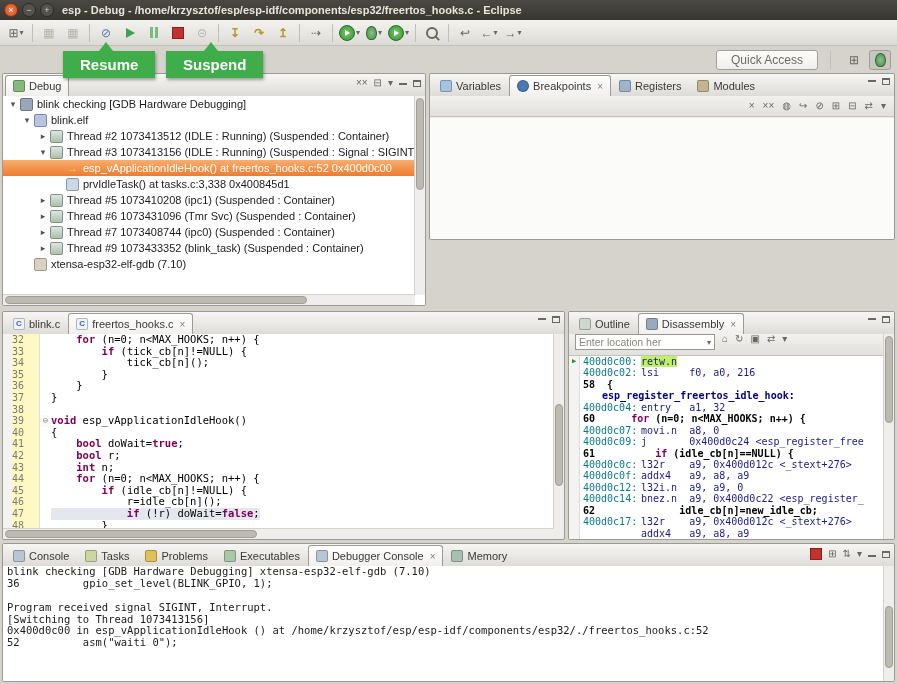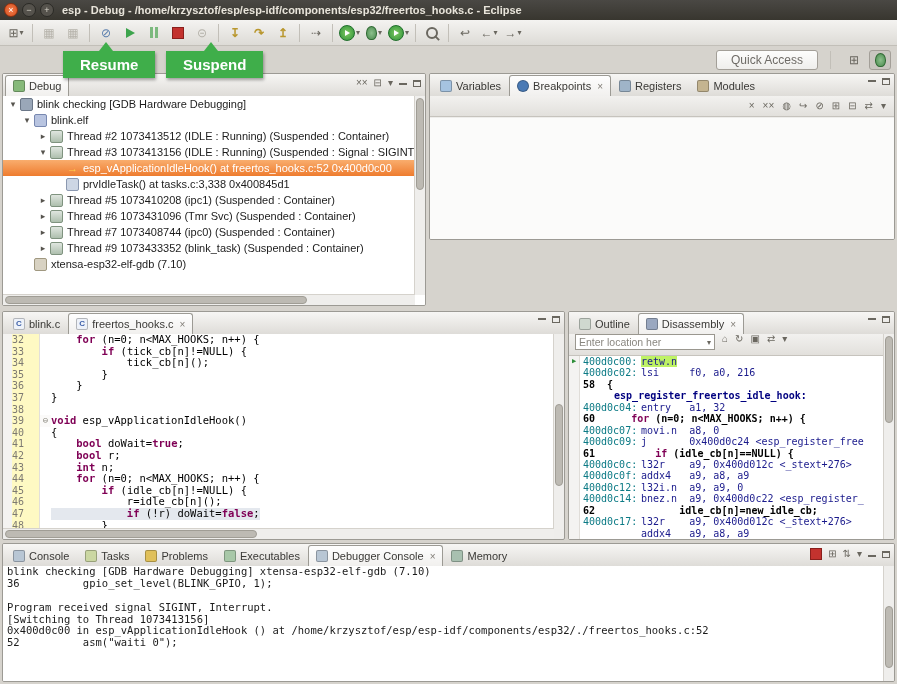--- a/index.html
+++ b/index.html
@@ -92,21 +92,21 @@
   #disasm-panel{left:568px;top:311px;width:327px;height:229px;}
   .dis-toolbar{position:absolute;top:22px;left:0;right:0;height:22px;background:linear-gradient(#f2f1ef,#e2e0dc);border-bottom:1px solid #c6c3bd;display:flex;align-items:flex-start;gap:7px;padding:0 6px;box-sizing:border-box;}
   .combo{width:140px;height:16px;border:1px solid #9a978f;background:#fff;color:#8a8780;font-size:10.5px;display:flex;align-items:center;justify-content:space-between;padding:0 3px;box-sizing:border-box;}
   .dis-body{position:absolute;top:44px;left:0;right:10px;bottom:0;background:#fff;overflow:hidden;font-family:"DejaVu Sans Mono",monospace;font-size:10px;line-height:11.45px;}
   .drow{display:flex;height:11.45px;white-space:pre;}
   .dgut{width:10px;flex:none;background:#f4f3f1;border-right:1px solid #e0ddd8;font-size:7px;line-height:11px;color:#2f8f3a;text-align:center;}
   .daddr{width:58px;flex:none;color:#0b7a85;padding-left:3px;}
   .dtext{color:#1a1a8c;}
   .dtext.cur{background:#bef264;}
   .dsrc{color:#000;font-weight:bold;padding-left:3px;}
-  .dlabel{color:#000080;font-weight:bold;padding-left:16px;}
+  .dlabel{color:#000080;font-weight:bold;padding-left:4px;}
   
   #console-panel{left:2px;top:543px;width:893px;height:139px;}
   .con-body{position:absolute;top:22px;left:0;right:10px;bottom:0;background:#fff;overflow:hidden;}
   .cnline{height:11.9px;white-space:pre;font-family:"DejaVu Sans Mono",monospace;font-size:10.5px;line-height:11.9px;color:#1a1a1a;padding-left:4px;}
 </style>
 </head>
 <body>
 
 <div id="app">
 

